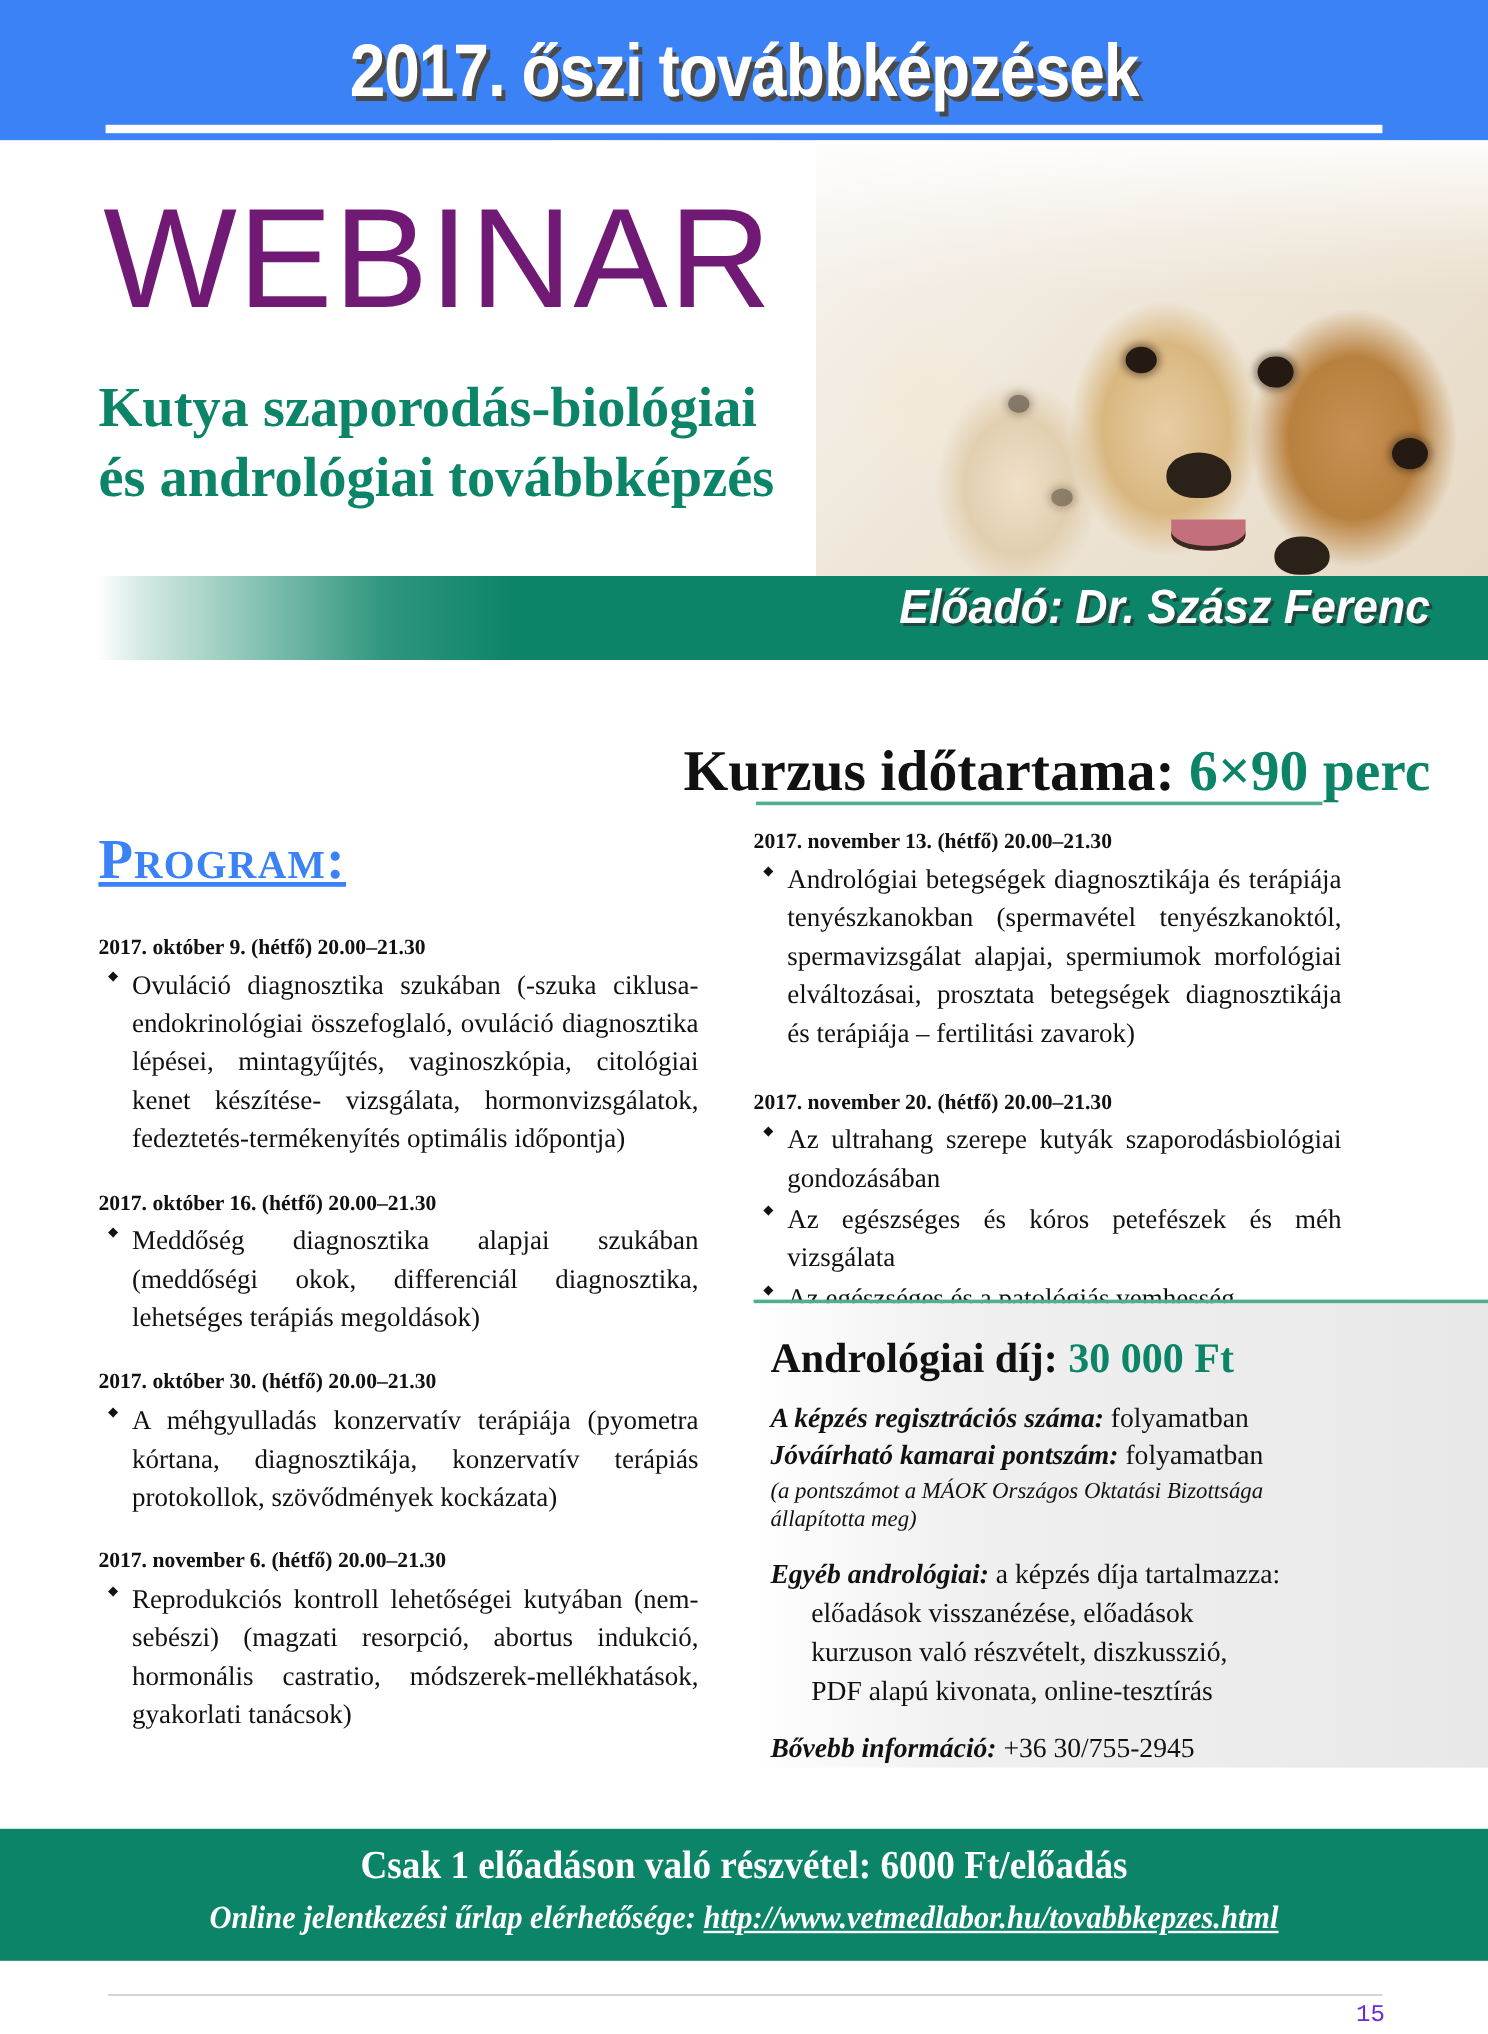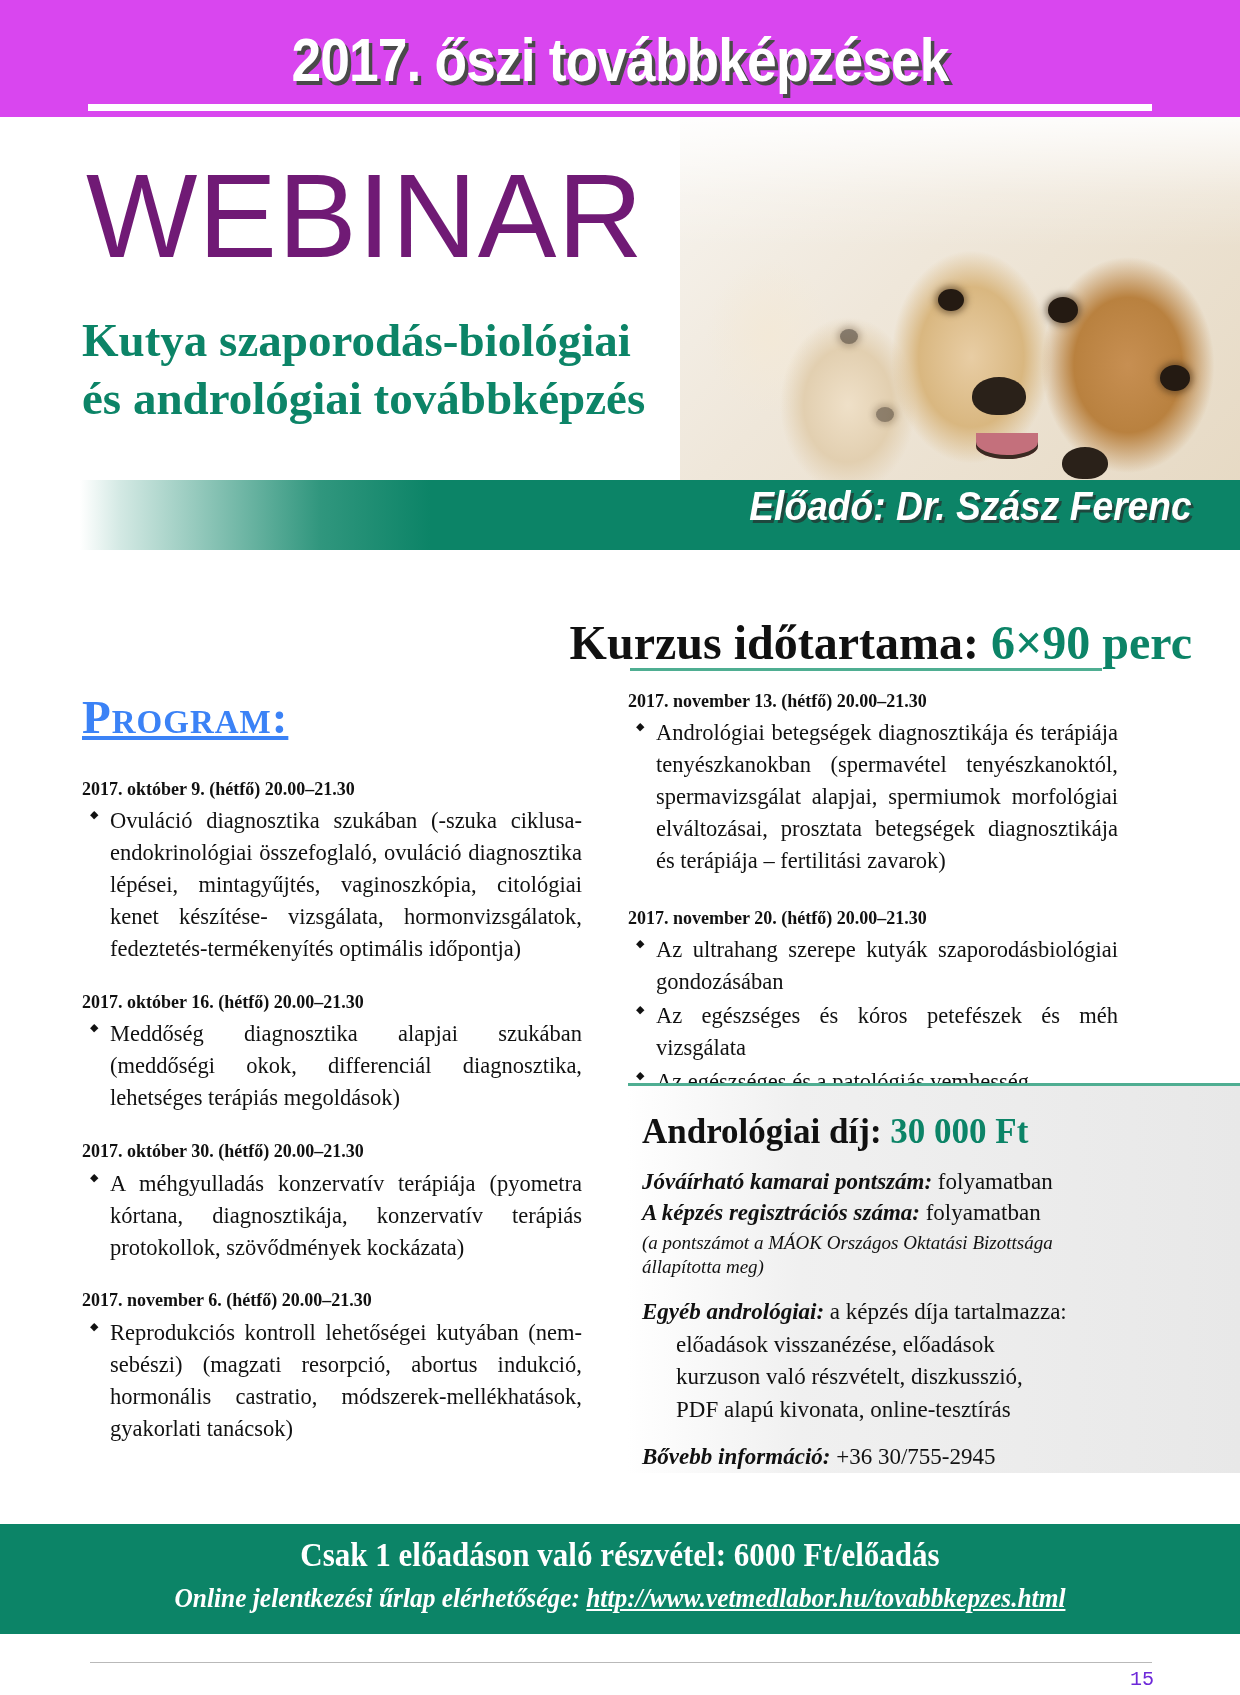--- a/index.html
+++ b/index.html
@@ -8,21 +8,21 @@
     background:#ffffff;
     font-family:"Liberation Serif", serif;
     position:relative;
     overflow:hidden;
     color:#111;
   }
 
   
   .top-banner{
     position:absolute;left:0;top:0;width:1240px;height:117px;
-    background:#d946ef;
+    background:#3b82f6;
   }
   .top-banner-title{
     position:absolute;left:0;top:24px;width:1240px;
     text-align:center;
     font-family:"Liberation Sans", sans-serif;
     font-weight:bold;
     font-size:62px;
     letter-spacing:-1px;
     color:#ffffff;
     transform:scaleX(0.86);
@@ -293,26 +293,26 @@
 </div>
 
 <div class="fee-box">
   <div style="padding-left:14px;">
     <div class="fee-title">
       <span>Andrológiai díj:</span>
       <span class="accent">30 000 Ft</span>
     </div>
 
     <div class="fee-line">
+      <b>A képzés regisztrációs száma:</b>
+      <span>folyamatban</span>
+    </div>
+
+    <div class="fee-line">
       <b>Jóváírható kamarai pontszám:</b>
-      <span>folyamatban</span>
-    </div>
-
-    <div class="fee-line">
-      <b>A képzés regisztrációs száma:</b>
       <span>folyamatban</span>
     </div>
 
     <div class="fee-note">
       <div>(a pontszámot a MÁOK Országos Oktatási Bizottsága</div>
       <div>állapította meg)</div>
     </div>
 
     <div class="fee-other">
       <div>

